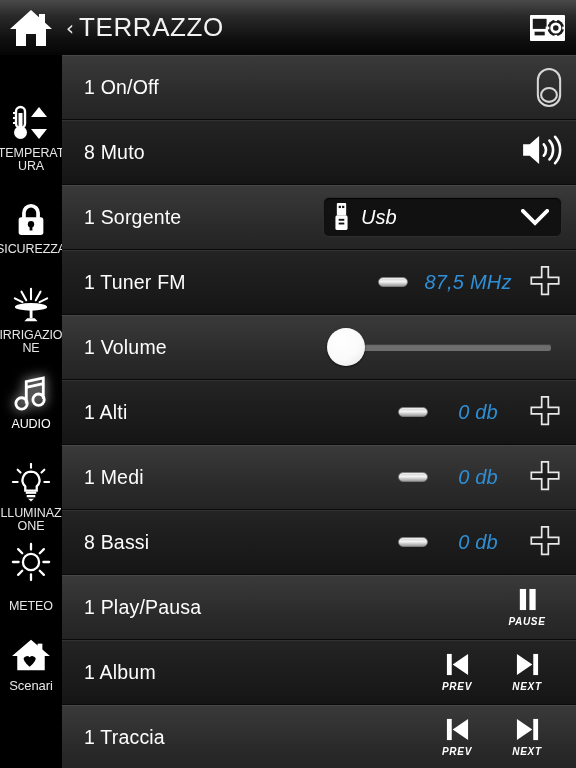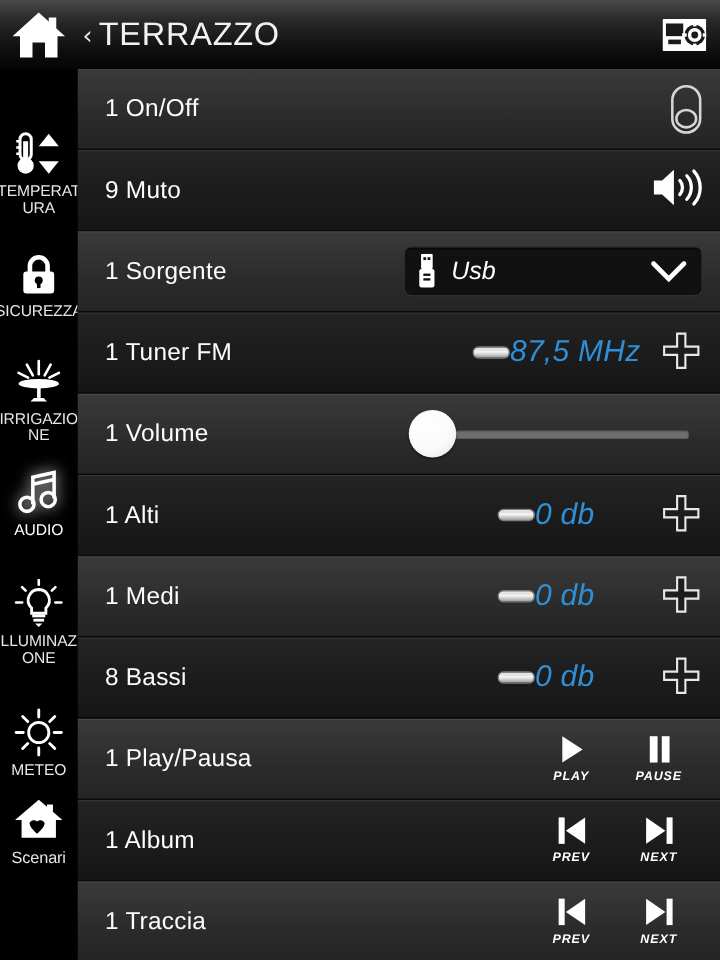--- a/index.html
+++ b/index.html
@@ -70,21 +70,21 @@
   .toggle-off{width:26px;height:40px;}
 
   
   .minus-btn{
     width:30px;height:10px;border-radius:6px;
     background:linear-gradient(to bottom,#cfcfcf,#f4f4f4 45%,#9d9d9d);
     border:1px solid #7d7d7d;box-sizing:border-box;
     box-shadow:inset 0 1px 0 rgba(255,255,255,.5);
   }
   .step-val{
-    font-size:24px;color:#2f8fd6;min-width:120px;
+    font-size:20px;color:#2f8fd6;min-width:120px;text-align:center;
     letter-spacing:.2px;
   }
   .step-val.small{min-width:100px;}
   .plus-btn{width:34px;height:34px;}
 
   
   .dropdown{
     width:239px;height:40px;border-radius:6px;background:#111;
     border:1px solid #2e2e2e;box-sizing:border-box;display:flex;
     align-items:center;box-shadow:inset 0 1px 1px rgba(0,0,0,.8);
@@ -218,21 +218,21 @@
         <line x1="7" y1="7" x2="10" y2="10"></line>
         <line x1="35" y1="7" x2="32" y2="10"></line>
         <line x1="2" y1="20" x2="7" y2="20"></line>
         <line x1="40" y1="20" x2="35" y2="20"></line>
       </g>
     </svg>
         </div>
         <div class="side-lab">ILLUMINAZI
 ONE</div>
       </div>
-      <div class="side-item" style="position: absolute; top: 508px;">
+      <div class="side-item" style="position: absolute; top: 484px; gap: 14px;">
         <div class="side-ico">
           <svg viewBox="0 0 42 42" width="40" height="40">
       <circle cx="21" cy="21" r="8.5" fill="none" stroke="#ffffff" stroke-width="2.4"></circle>
       <g stroke="#ffffff" stroke-width="2.4" stroke-linecap="round">
         <line x1="21" y1="2" x2="21" y2="8"></line>
               <line x1="21" y1="34" x2="21" y2="40"></line>
         <line x1="2" y1="21" x2="8" y2="21"></line>
               <line x1="34" y1="21" x2="40" y2="21"></line>
         <line x1="7.5" y1="7.5" x2="11.8" y2="11.8"></line>
               <line x1="30.2" y1="30.2" x2="34.5" y2="34.5"></line>
@@ -259,21 +259,21 @@
       <div class="row light">
         <div class="row-label">1 On/Off</div>
         <div class="row-right">
           <div class="toggle-off"><svg viewBox="0 0 28 44" width="26" height="41">
       <rect x="2" y="2" width="24" height="40" rx="12" fill="none" stroke="#d6d6d6" stroke-width="2.2"></rect>
       <ellipse cx="14" cy="30" rx="8.5" ry="7.5" fill="none" stroke="#d6d6d6" stroke-width="2.2"></ellipse>
     </svg></div>
         </div>
       </div>
       <div class="row dark">
-        <div class="row-label">9 Muto</div>
+        <div class="row-label">8 Muto</div>
         <div class="row-right">
           <div><svg viewBox="0 0 44 34" width="42" height="32">
       <path d="M3 11 h7 L20 2 V32 L10 23 H3 Z" fill="#ffffff"></path>
       <g fill="none" stroke="#ffffff" stroke-width="2.8" stroke-linecap="round">
         <path d="M25 11 a9 9 0 0 1 0 12"></path>
         <path d="M31 7 a15 15 0 0 1 0 20"></path>
         <path d="M37 3 a21 21 0 0 1 0 28"></path>
       </g>
     </svg></div>
         </div>
@@ -349,28 +349,20 @@
       <path d="M14.5 2 h7 v11 h11 v7 h-11 v11 h-7 v-11 h-11 v-7 h11 z" fill="#1d1d1d" stroke="#e8e8e8" stroke-width="1.8" stroke-linejoin="miter"></path>
     </svg></div>
         </div>
       </div>
       <div class="row light">
         <div class="row-label">1 Play/Pausa</div>
         <div class="row-right">
           <div class="tbtn">
             <div>
               <svg viewBox="0 0 24 26" width="23" height="25">
-      <path d="M4 2 L21 13 L4 24 Z" fill="#ffffff"></path>
-    </svg>
-            </div>
-            <div class="tlab">PLAY</div>
-          </div>
-          <div class="tbtn">
-            <div>
-              <svg viewBox="0 0 24 26" width="23" height="25">
       <rect x="4" y="2" width="6.5" height="22" fill="#ffffff"></rect>
       <rect x="14" y="2" width="6.5" height="22" fill="#ffffff"></rect>
     </svg>
             </div>
             <div class="tlab">PAUSE</div>
           </div>
         </div>
       </div>
       <div class="row dark">
         <div class="row-label">1 Album</div>

